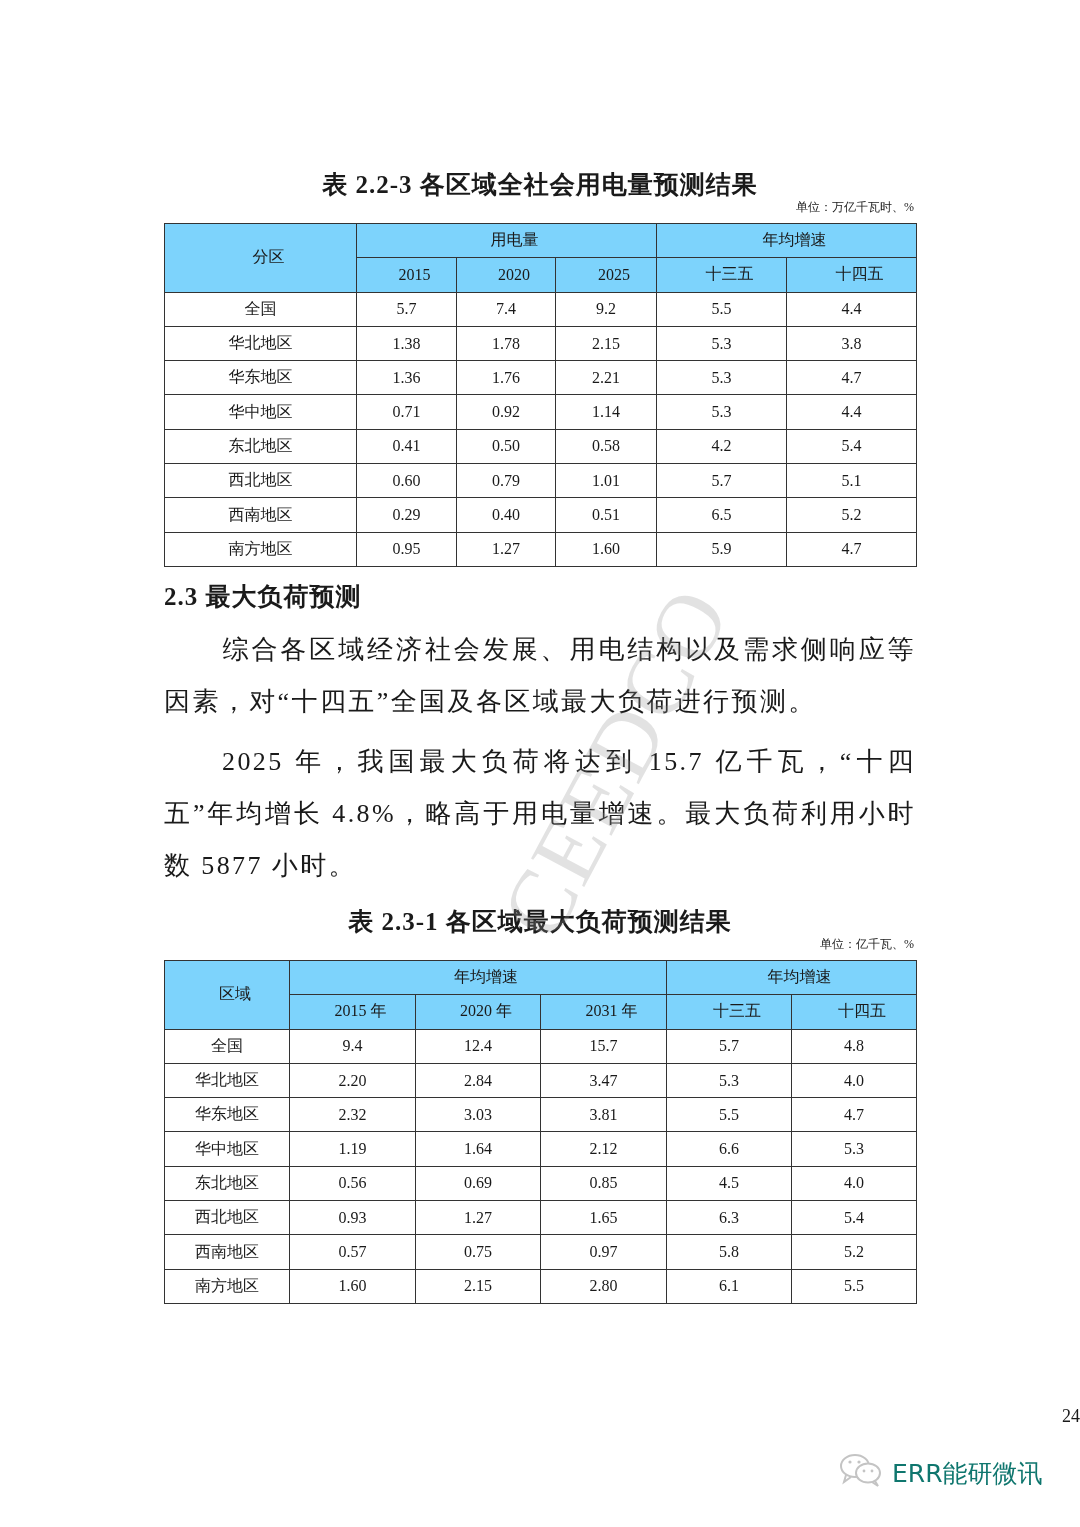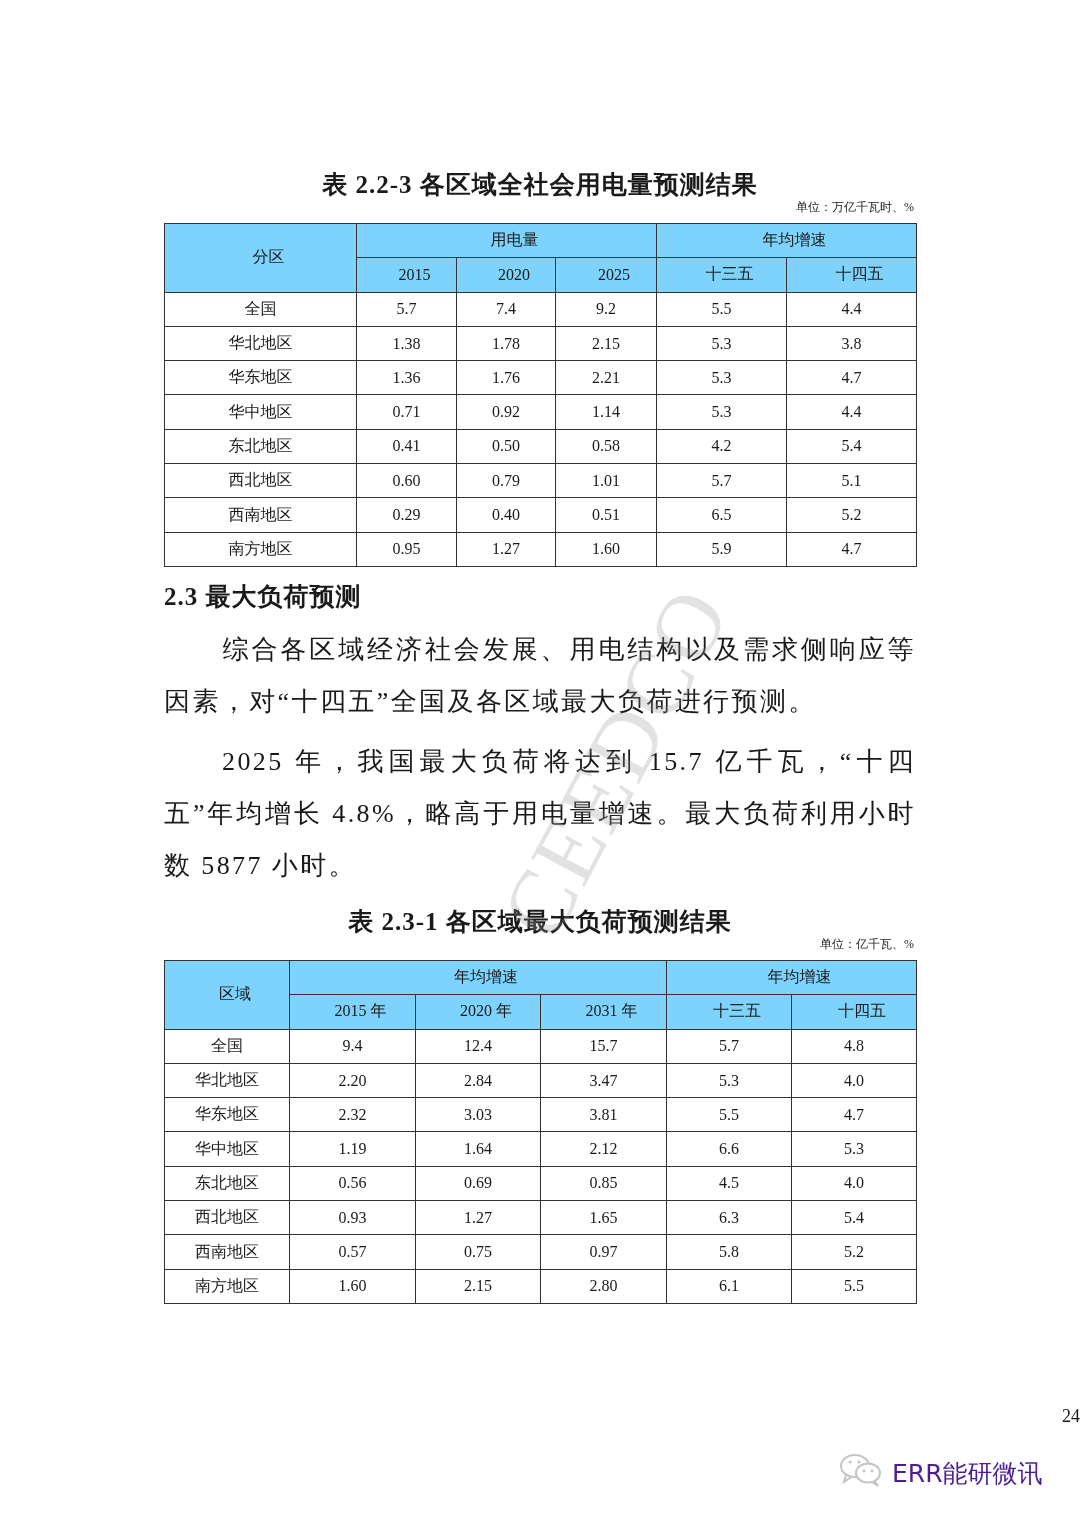--- a/index.html
+++ b/index.html
@@ -36,21 +36,21 @@
     }
     .para .indent { display: inline-block; width: 58px; }
     .page-number { position: absolute; left: 0; width: 1080px; top: 1406px; text-align: right; font-size: 18px; }
     .watermark {
       position: absolute; left: 425px; top: 710px; font-size: 92px; color: rgba(150,150,150,0.28);
       transform: rotate(-62deg); transform-origin: center; letter-spacing: 2px; pointer-events: none;
       font-family: "Liberation Serif", serif;
     }
     .brand {
       position: absolute; left: 838px; top: 1452px; display: flex; align-items: center; gap: 6px;
-      color: #4c1d95; font-family: "DejaVu Sans", sans-serif; font-size: 25px;
+      color: #0f766e; font-family: "DejaVu Sans", sans-serif; font-size: 25px;
     }
     .brand svg { width: 48px; height: 36px; }
   </style>
 </head>
 <body>
 
 <div class="page">
 
   <div class="caption" style="top:168px;">表 2.2-3  各区域全社会用电量预测结果</div>
   <div class="unit" style="top:199px;">单位：万亿千瓦时、%</div>

